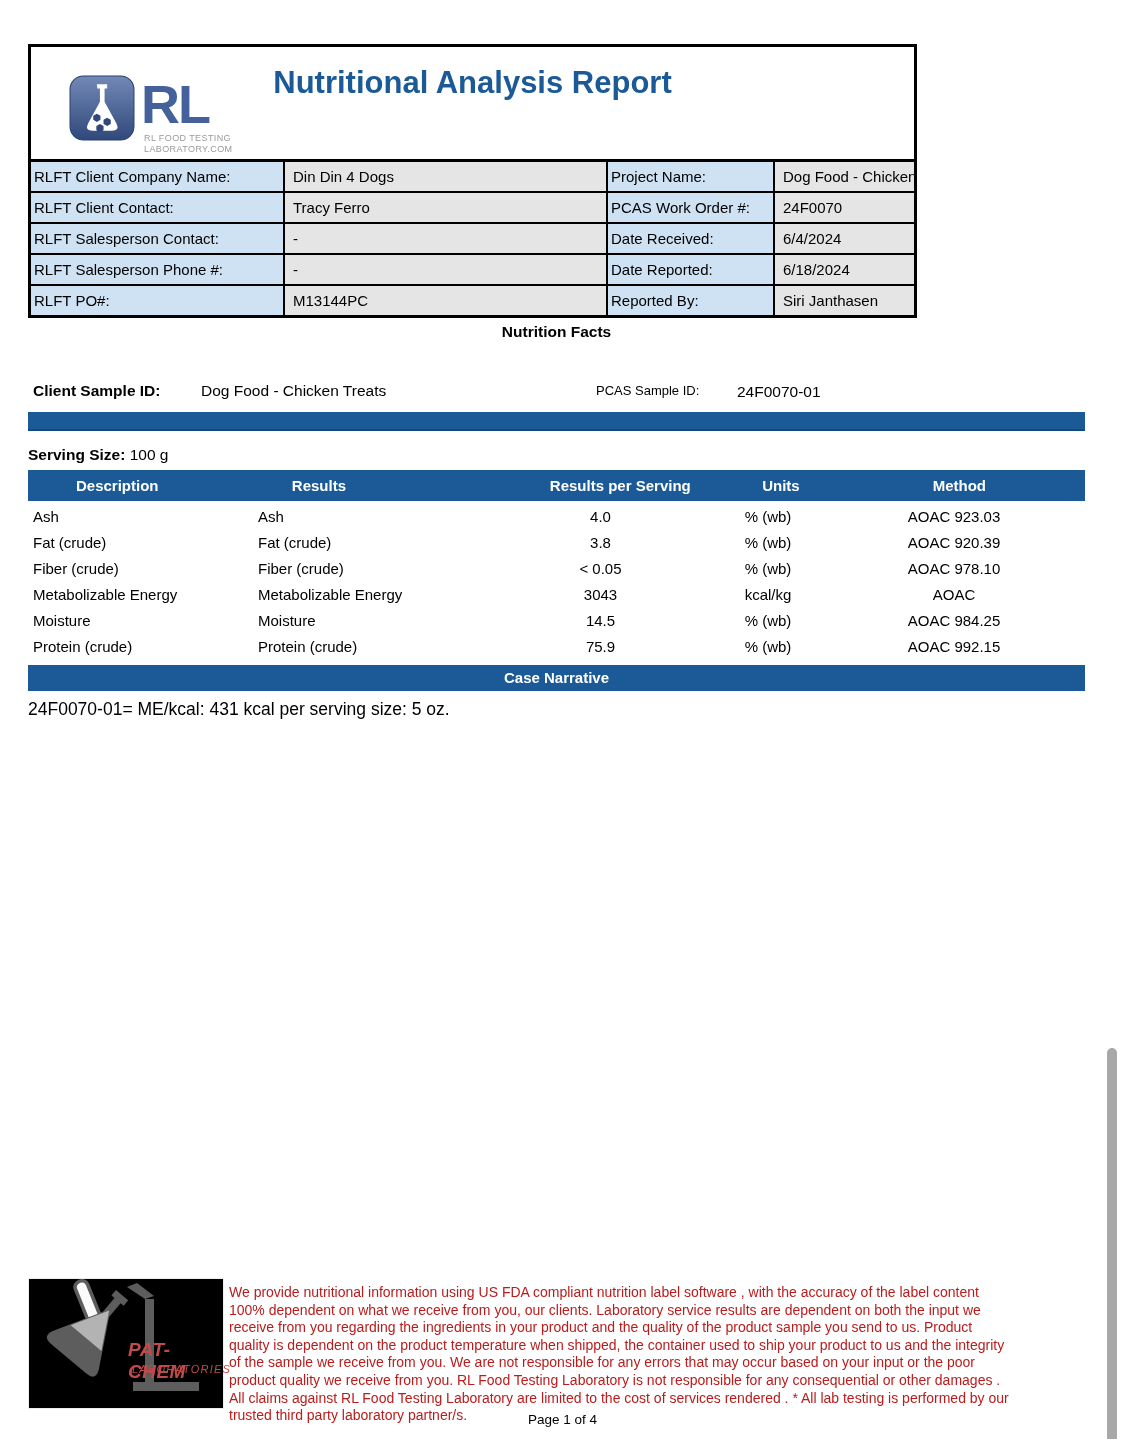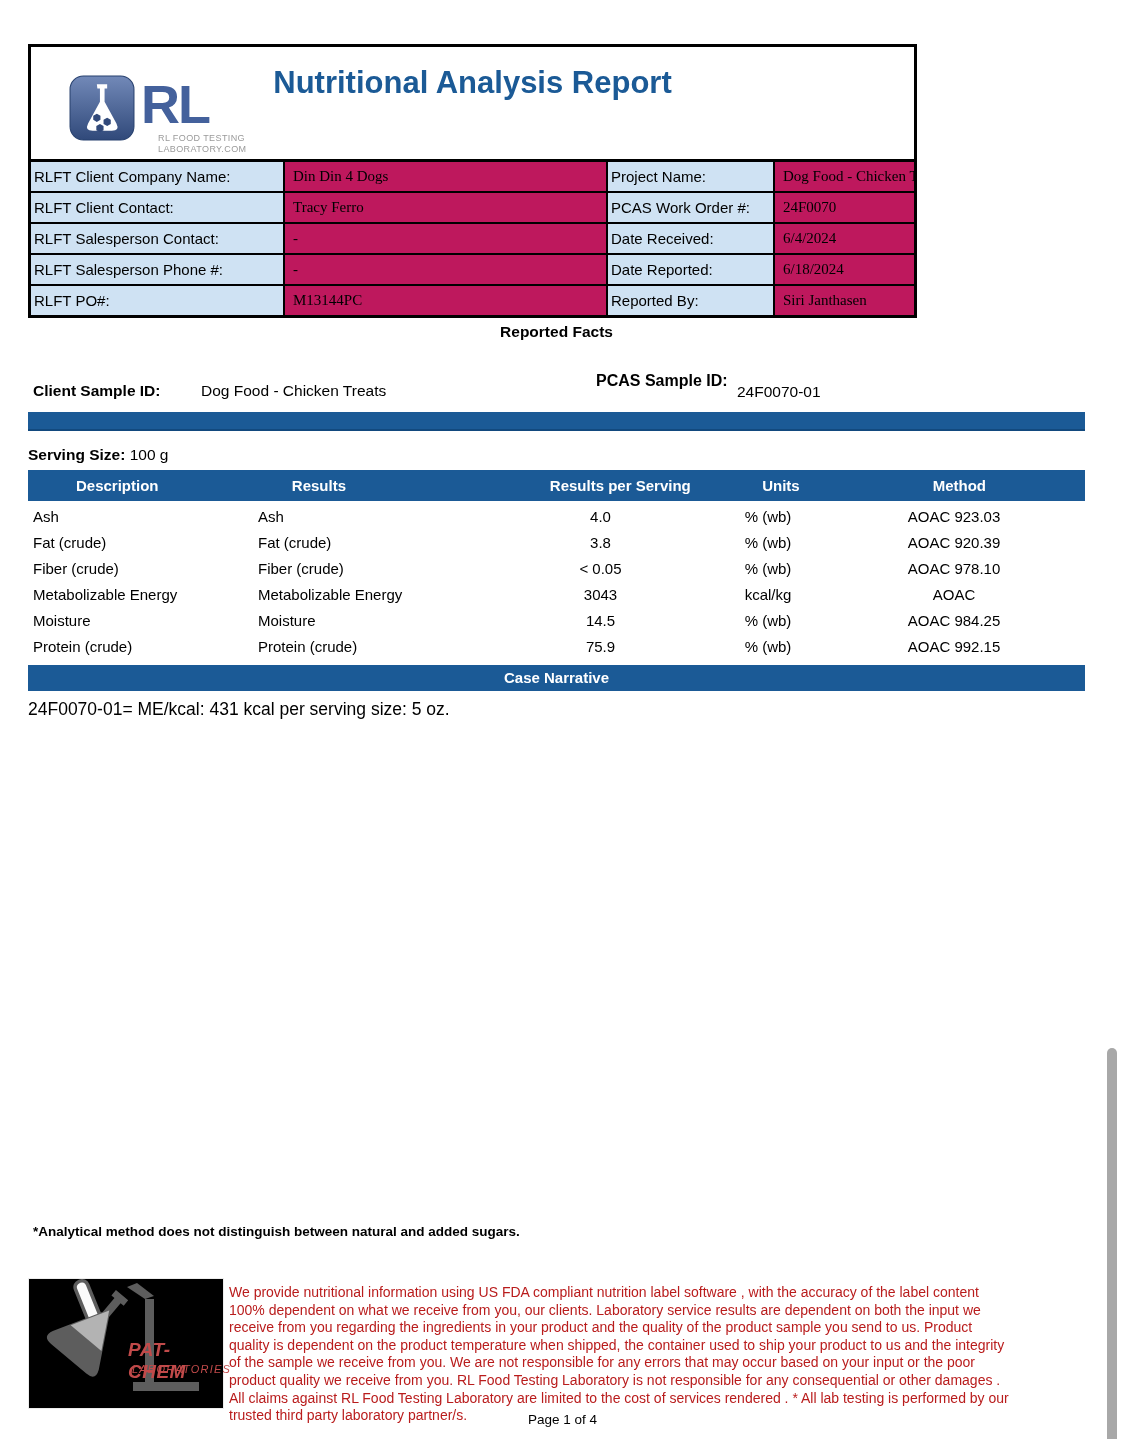--- a/index.html
+++ b/index.html
@@ -14,35 +14,35 @@
   body{font-family:"Liberation Sans",sans-serif;color:#000;}
   .page{position:relative;width:1125px;height:1439px;background:#fff;overflow:hidden;}
 
   
   .header-box{position:absolute;left:28px;top:44px;width:889px;height:274px;border:3px solid #000;background:#fff;}
   .logo-row{position:relative;height:112px;background:#fff;}
   .rl-logo{position:absolute;left:38px;top:28px;display:flex;align-items:flex-start;}
   .rl-badge{width:66px;height:66px;}
   .rl-textcol{margin-left:6px;padding-top:0;}
   .rl-letters{font-size:54px;font-weight:800;line-height:58px;color:#44619c;letter-spacing:-2px;}
-  .rl-sub{font-size:9px;color:#9a9a9a;letter-spacing:0.4px;line-height:11px;margin-left:17px;}
+  .rl-sub{font-size:9px;color:#9a9a9a;letter-spacing:0.4px;line-height:11px;margin-left:3px;}
   .doc-title{position:absolute;left:0;right:0;top:18px;text-align:center;font-size:31px;font-weight:700;color:var(--accent-blue);}
 
   .client-grid{position:absolute;left:0;right:0;bottom:0;display:grid;
     grid-template-columns:252px 321px 165px 1fr;grid-auto-rows:29px;gap:2px;
     background:#000;border-top:3px solid #000;}
   .cg-cell{font-size:15px;line-height:29px;white-space:nowrap;overflow:hidden;}
   .cg-lbl{background:var(--light-blue);padding-left:3px;}
-  .cg-val{background:#be185d;padding-left:8px;font-family:Liberation Serif, serif;}
+  .cg-val{background:#e5e5e5;padding-left:8px;}
 
   
   .nf-heading{position:absolute;left:28px;top:323px;width:1057px;text-align:center;font-size:15.5px;font-weight:700;}
   .sample-label-1{position:absolute;left:33px;top:382px;font-size:15.5px;font-weight:700;}
   .sample-value-1{position:absolute;left:201px;top:382px;font-size:15.5px;}
-  .sample-label-2{position:absolute;left:596px;top:372px;font-size:16px;font-weight:700;}
+  .sample-label-2{position:absolute;left:596px;top:383px;font-size:13px;font-weight:400;}
   .sample-value-2{position:absolute;left:737px;top:383px;font-size:15.5px;}
 
   .blue-bar{position:absolute;left:28px;top:412px;width:1057px;height:19px;background:var(--accent-blue);border-bottom:2px solid var(--accent-blue-dark);}
   .serving{position:absolute;left:28px;top:446px;font-size:15.5px;}
   .serving .b{font-weight:700;}
 
   
   .res-header{position:absolute;left:28px;top:470px;width:1057px;height:31px;background:var(--accent-blue);display:flex;align-items:center;color:#fff;font-weight:700;font-size:15px;padding-left:43px;}
   .res-rows{position:absolute;left:28px;top:503px;width:1057px;}
   .res-row{display:flex;height:26px;align-items:center;font-size:15px;}
@@ -116,21 +116,21 @@
       <div class="cg-cell cg-lbl">Date Reported:</div>
       <div class="cg-cell cg-val">6/18/2024</div>
 
       <div class="cg-cell cg-lbl">RLFT PO#:</div>
       <div class="cg-cell cg-val">M13144PC</div>
       <div class="cg-cell cg-lbl">Reported By:</div>
       <div class="cg-cell cg-val">Siri Janthasen</div>
     </div>
   </div>
 
-  <div class="nf-heading">Reported Facts</div>
+  <div class="nf-heading">Nutrition Facts</div>
   <span class="sample-label-1">Client Sample ID:</span>
   <span class="sample-value-1">Dog Food - Chicken Treats</span>
   <span class="sample-label-2">PCAS Sample ID:</span>
   <span class="sample-value-2">24F0070-01</span>
 
   <div class="blue-bar"></div>
 
   <div class="serving">
     <span class="b">Serving Size:</span>
     <span>100 g</span>
@@ -185,21 +185,20 @@
       <div class="rc2">Protein (crude)</div>
       <div class="rc3">75.9</div>
       <div class="rc4">% (wb)</div>
       <div class="rc5">AOAC 992.15</div>
     </div>
   </div>
 
   <div class="case-bar">Case Narrative</div>
   <div class="narrative">24F0070-01= ME/kcal: 431 kcal per serving size: 5 oz.</div>
 
-  <div class="footnote">*Analytical method does not distinguish between natural and added sugars.</div>
 
   <div class="patchem-box">
     <svg width="196" height="131" viewBox="0 0 196 131">
       <g transform="rotate(-22 62 30)">
         <rect x="55" y="0" width="13" height="46" rx="6" fill="#fafafa" stroke="#5d5d5d" stroke-width="3.5"></rect>
       </g>
       <g transform="rotate(40 55 60)">
         <path d="M48 2 h16 v7 h-4 v18 l26 47 q5 11 -7 11 H33 q-12 0 -7 -11 l26 -47 V9 h-4 z" fill="#5d5d5d"></path>
         <path d="M36 58 L76 58 L56 22 Z" fill="#fafafa" opacity="0.55"></path>
       </g>

